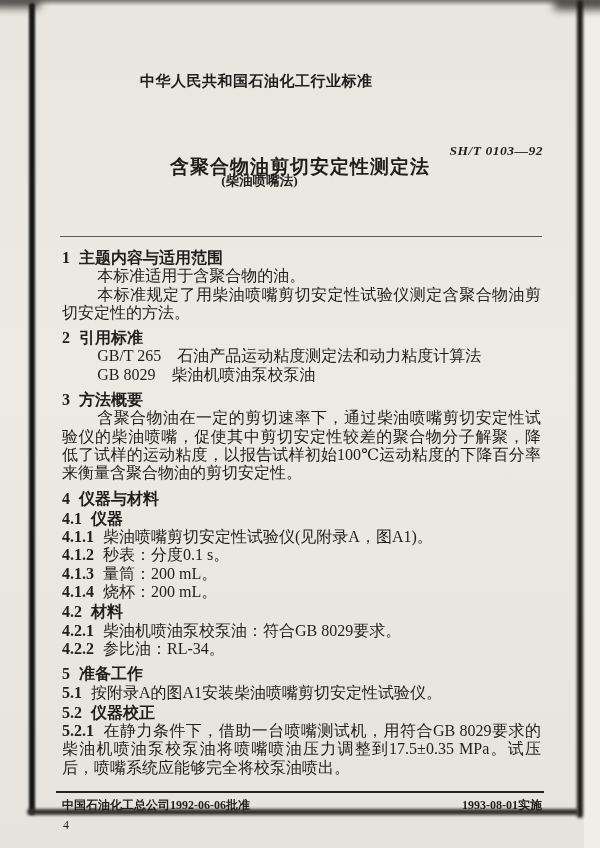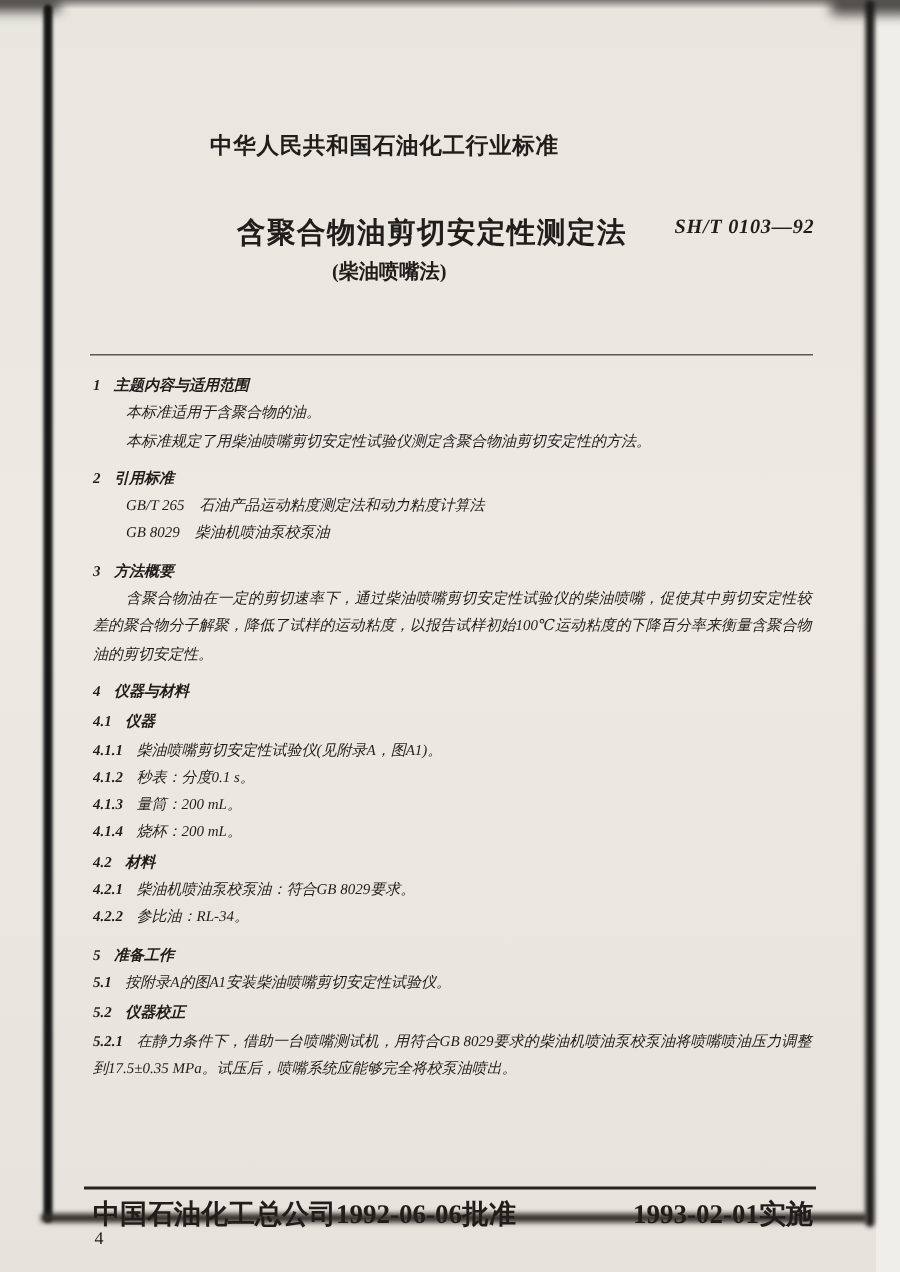--- a/index.html
+++ b/index.html
@@ -13,36 +13,36 @@
   
   .artifact{position:absolute;pointer-events:none;}
   #right-paper{left:584px;top:0;width:16px;height:848px;background:#f0eee9;}
   #edge-top{left:0;top:0;width:600px;height:6px;background:linear-gradient(180deg,#7a7874,rgba(122,120,116,0));}
   #corner-tl{left:-8px;top:-5px;width:48px;height:13px;background:#54524e;filter:blur(4px);}
   #corner-tr{left:554px;top:-5px;width:54px;height:15px;background:#504e4a;filter:blur(4px);}
   #edge-left{left:29px;top:3px;width:6px;height:812px;background:#161614;filter:blur(1.2px);border-radius:3px;}
   #edge-right{left:577px;top:0;width:6px;height:818px;background:#1d1c1a;filter:blur(1.4px);border-radius:3px;}
   #edge-bottom{left:27px;top:809px;width:552px;height:6px;background:#34312c;filter:blur(1.6px);border-radius:3px;}
   
-  .org-line{position:absolute;left:140px;top:88px;font-size:15px;font-weight:bold;letter-spacing:0.5px;}
-  .doc-title{position:absolute;left:0;top:138px;width:568px;text-align:center;font-size:19px;font-weight:bold;letter-spacing:1px;margin:4px;}
+  .org-line{position:absolute;left:140px;top:72px;font-size:15px;font-weight:bold;letter-spacing:0.5px;}
+  .doc-title{position:absolute;left:0;top:138px;width:568px;text-align:center;font-size:19px;font-weight:bold;letter-spacing:1px;margin:16px;}
   .std-no{position:absolute;right:57px;top:143px;font-size:13.5px;font-weight:bold;font-style:italic;letter-spacing:0.5px;}
   .subtitle{position:absolute;left:0;top:172px;width:519px;text-align:center;font-size:13.5px;font-weight:bold;}
   .header-rule{position:absolute;left:60px;top:236px;width:482px;height:1px;background:#5a5750;}
   
   .doc-body{position:absolute;left:62px;top:242px;width:479px;}
-  .doc-body p{margin:0;font-size:10px;line-height:18.3px;text-align:justify;font-style:italic;}
+  .doc-body p{margin:0;font-size:16px;line-height:18.3px;text-align:justify;}
   .doc-body p.h1{font-weight:bold;margin-top:7px;}
   .doc-body p.h2{font-weight:bold;margin-top:2px;}
   .doc-body .num{font-weight:bold;margin-right:9px;}
   .doc-body p.para{text-indent:2.2em;}
   .doc-body p.ref{text-indent:2.2em;}
   
   .footer-rule{position:absolute;left:56px;top:791px;width:488px;height:2px;background:#26231f;}
-  .footer-row{position:absolute;left:62px;top:797px;width:480px;display:flex;justify-content:space-between;font-size:18px;font-weight:bold;}
+  .footer-row{position:absolute;left:62px;top:797px;width:480px;display:flex;justify-content:space-between;font-size:12px;font-weight:bold;}
   .page-number{position:absolute;left:63px;top:818px;font-size:12px;}
 </style>
 </head>
 <body>
 
 <div id="page">
 
   <div class="artifact" id="right-paper"></div>
   <div class="artifact" id="edge-top"></div>
   <div class="artifact" id="corner-tl"></div>
@@ -77,17 +77,17 @@
       <p class="clause"><span class="num">4.2.2</span><span class="txt">参比油：RL-34。</span></p>
       <p class="h1"><span class="num">5</span><span class="txt">准备工作</span></p>
       <p class="clause"><span class="num">5.1</span><span class="txt">按附录A的图A1安装柴油喷嘴剪切安定性试验仪。</span></p>
       <p class="h2"><span class="num">5.2</span><span class="txt">仪器校正</span></p>
       <p class="clause"><span class="num">5.2.1</span><span class="txt">在静力条件下，借助一台喷嘴测试机，用符合GB 8029要求的柴油机喷油泵校泵油将喷嘴喷油压力调整到17.5±0.35 MPa。试压后，喷嘴系统应能够完全将校泵油喷出。</span></p>
     </div>
 
   <div class="footer-rule"></div>
   <div class="footer-row">
     <span>中国石油化工总公司1992-06-06批准</span>
-    <span>1993-02-01实施</span>
+    <span>1993-08-01实施</span>
   </div>
   <div class="page-number">4</div>
 
 </div>
 
 </body></html>

